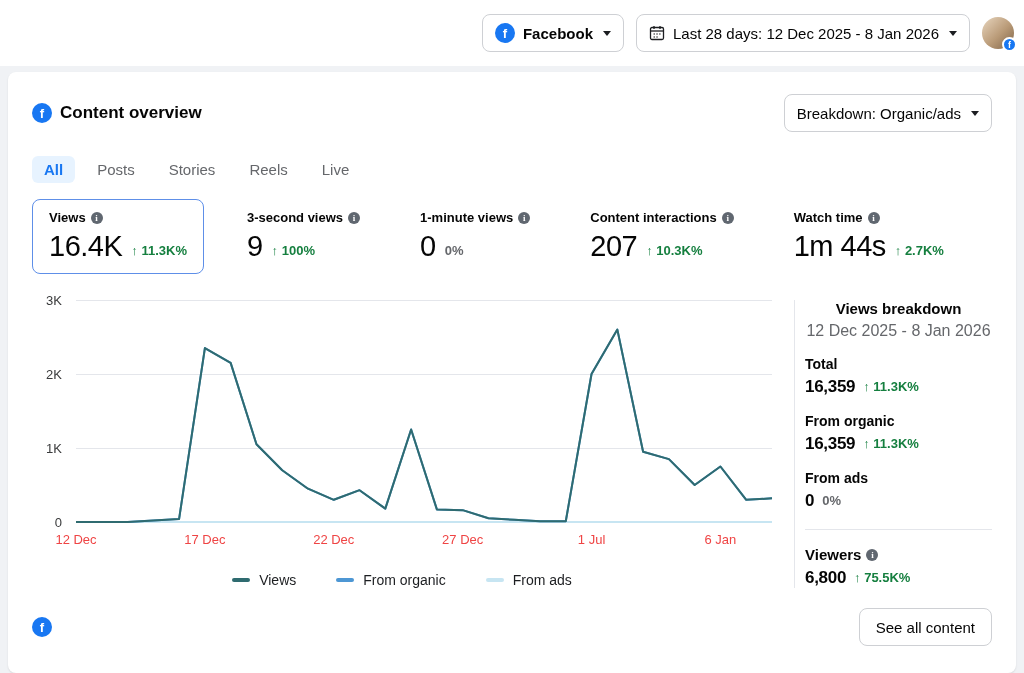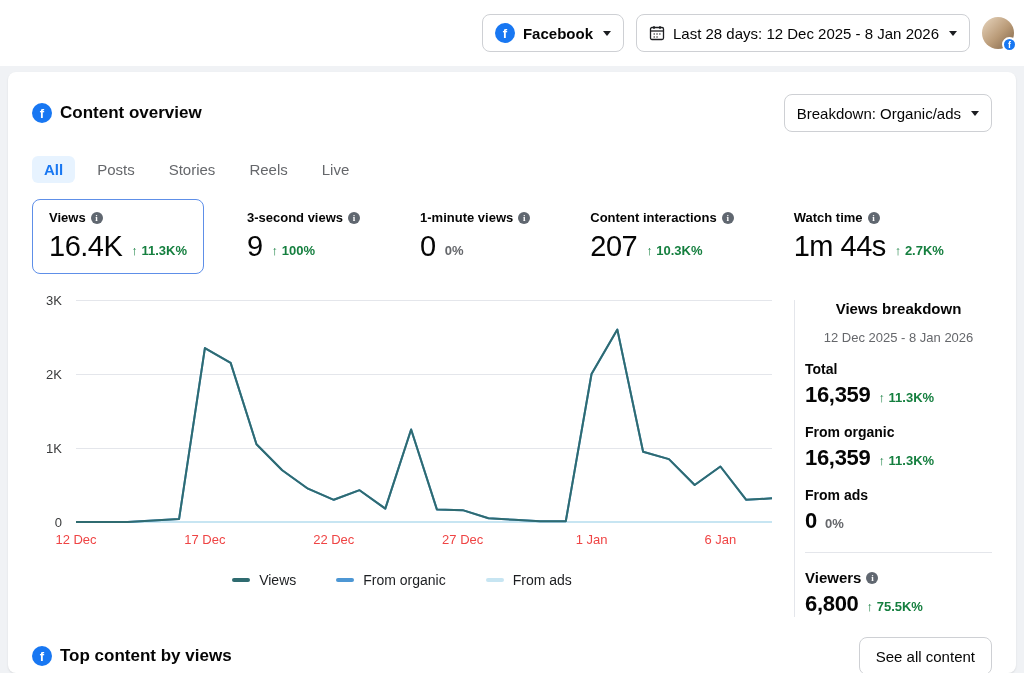--- a/index.html
+++ b/index.html
@@ -50,26 +50,26 @@
   #chart-svg{position:absolute;inset:0;width:100%;height:100%;overflow:visible;display:block;}
   .x-labels{position:relative;height:20px;margin-top:10px;margin-left:44px;}
   .x-label{position:absolute;transform:translateX(-50%);font-size:13px;color:#ef4444;white-space:nowrap;}
   .legend{display:flex;justify-content:center;gap:40px;margin-top:20px;}
   .legend-item{display:flex;align-items:center;gap:9px;cursor:pointer;}
   .legend-swatch{width:18px;height:4px;border-radius:2px;flex:none;}
   .legend-label{font-size:14px;color:#1c1e21;}
 
   .sidebar{width:198px;margin-left:22px;padding-left:10px;border-left:1px solid var(--divider);flex:none;}
   .sidebar h3{font-size:15px;font-weight:700;}
-  .bd-date{font-size:13px;color:var(--muted);margin-top:13px;}
+  .bd-date{font-size:16px;color:var(--muted);margin-top:5px;}
   .bd-stat{margin-top:16px;}
   .bd-label{font-size:14px;font-weight:600;display:flex;align-items:center;gap:5px;}
   .bd-label.big{font-size:15px;font-weight:700;}
   .bd-value-row{display:flex;align-items:flex-end;gap:8px;margin-top:5px;}
-  .bd-value{font-size:22px;font-weight:700;letter-spacing:-0.3px;}
+  .bd-value{font-size:17px;font-weight:700;letter-spacing:-0.3px;}
   .sidebar hr{border:none;border-top:1px solid var(--divider);margin:18px 0 0;}
 
   .card-footer{display:flex;justify-content:space-between;align-items:center;margin-top:20px;}
   .footer-buttons{display:flex;gap:9px;}
   .btn-plain{height:38px;padding:0 16px;background:#fff;border:1px solid var(--border);border-radius:8px;font-size:15px;font-weight:500;font-family:inherit;color:var(--text);cursor:pointer;}
 </style>
 </head>
 <body>
 
 <div class="topbar">
@@ -187,21 +187,21 @@
                 <polyline points="0.0,1000.0 37.0,1000.0 74.1,1000.0 111.1,993.3 148.1,986.7 185.2,216.7 222.2,283.3 259.3,650.0 296.3,766.7 333.3,850.0 370.4,900.0 407.4,856.7 444.4,940.0 481.5,583.3 518.5,943.3 555.6,946.7 592.6,983.3 629.6,990.0 666.7,996.7 703.7,996.7 740.7,333.3 777.8,133.3 814.8,683.3 851.9,716.7 888.9,833.3 925.9,750.0 963.0,900.0 1000.0,893.3" fill="none" stroke="#4d97d4" stroke-width="2" stroke-linejoin="round" vector-effect="non-scaling-stroke"></polyline>
                 <polyline points="0.0,1000.0 37.0,1000.0 74.1,1000.0 111.1,993.3 148.1,986.7 185.2,216.7 222.2,283.3 259.3,650.0 296.3,766.7 333.3,850.0 370.4,900.0 407.4,856.7 444.4,940.0 481.5,583.3 518.5,943.3 555.6,946.7 592.6,983.3 629.6,990.0 666.7,996.7 703.7,996.7 740.7,333.3 777.8,133.3 814.8,683.3 851.9,716.7 888.9,833.3 925.9,750.0 963.0,900.0 1000.0,893.3" fill="none" stroke="#2f6b70" stroke-width="2" stroke-linejoin="round" vector-effect="non-scaling-stroke"></polyline>
               </svg>
           </div>
         </div>
         <div class="x-labels" id="x-labels">
             <span class="x-label" style="left: 0%;">12 Dec</span>
             <span class="x-label" style="left: 18.5185%;">17 Dec</span>
             <span class="x-label" style="left: 37.037%;">22 Dec</span>
             <span class="x-label" style="left: 55.5556%;">27 Dec</span>
-            <span class="x-label" style="left: 74.0741%;">1 Jan</span>
+            <span class="x-label" style="left: 74.0741%;">1 Jul</span>
             <span class="x-label" style="left: 92.5926%;">6 Jan</span>
           </div>
         <div class="legend" id="legend">
             <div class="legend-item">
               <span class="legend-swatch" style="background: rgb(47, 107, 112);"></span>
               <span class="legend-label">Views</span>
             </div>
             <div class="legend-item">
               <span class="legend-swatch" style="background: rgb(77, 151, 212);"></span>
               <span class="legend-label">From organic</span>
@@ -257,21 +257,20 @@
                 <span class="metric-change">↑ 75.5K%</span>
               </div>
             </div>
           </div>
       </aside>
     </div>
 
     <div class="card-footer">
       <div class="title-row">
         <span class="fb-logo">f</span>
-        <h2>Top content by views</h2>
       </div>
       <div class="footer-buttons">
         <button class="btn-plain">See all content</button>
       </div>
     </div>
 
   </div>
 </div>
 
 </body></html>

